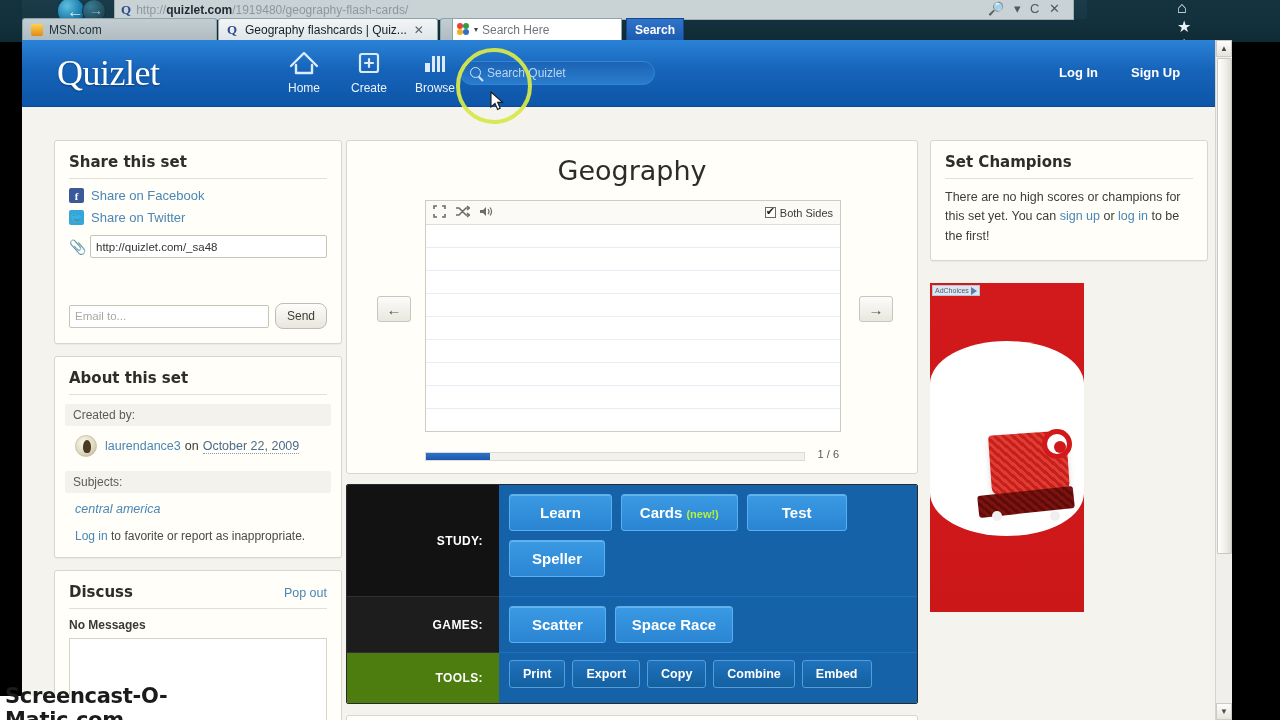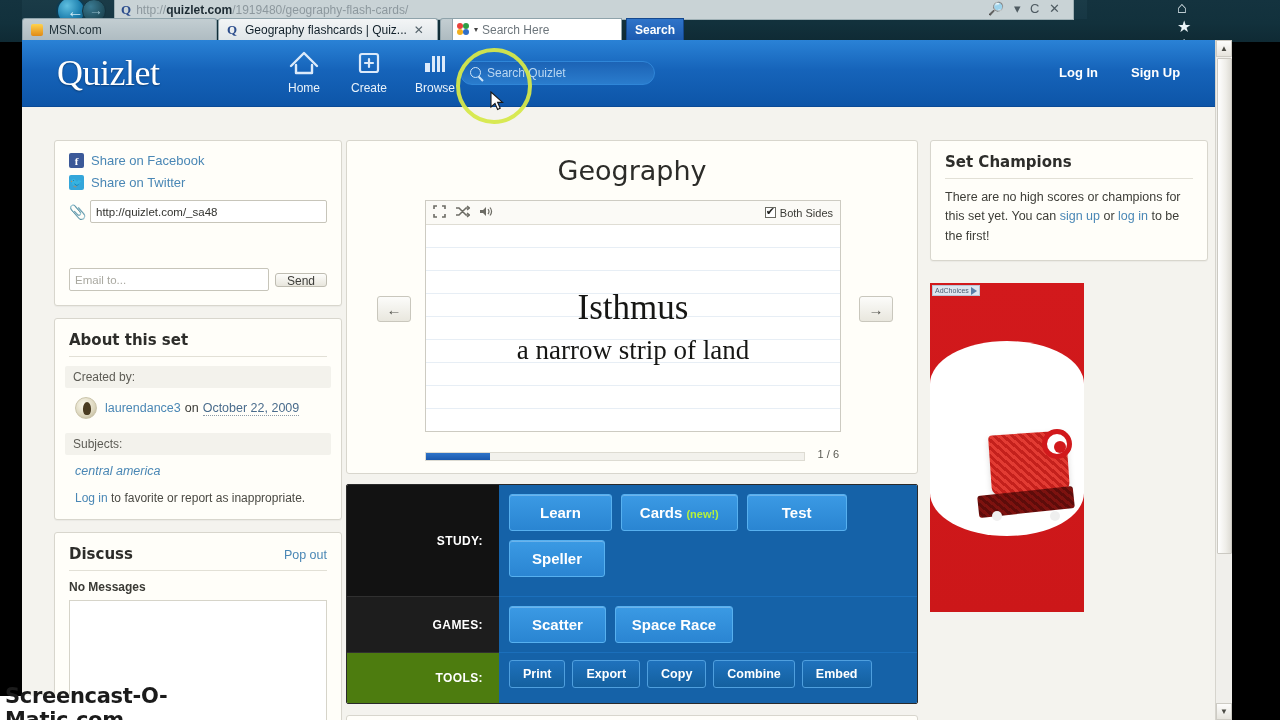--- a/index.html
+++ b/index.html
@@ -169,23 +169,23 @@
   .url-row { display:flex; align-items:center; margin:10px 0 7px; }
   .clip-ico { width:16px; margin-right:5px; color:#7b7a72; font-size:14px; }
   .txt-input {
     flex:1; height:23px; border:1px solid #c7c5ba; background:#fff;
     font-size:11.5px; color:#33332f; padding:0 5px; border-radius:2px;
     font-family:"Liberation Sans", sans-serif;
   }
   .txt-input::placeholder { color:#a9a8a0; }
   .email-row { display:flex; align-items:center; gap:6px;margin-top:45px; }
   .btn-grey {
-    height:14px; padding:0 11px; font-size:12px; color:#3d3d39;
+    height:26px; padding:0 11px; font-size:12px; color:#3d3d39;
     background: linear-gradient(180deg,#fdfdfb,#e8e6dd);
-    border:1px solid #bfbdb2; border-radius:3px; cursor:pointer;
+    border:1px solid #bfbdb2; border-radius:8px; cursor:pointer;
     font-family:"Liberation Sans", sans-serif;
   }
   .sublabel {
     background:#f3f2ec; color:#5c5b54; font-size:12px;
     padding:4px 8px; margin: 0 -4px 9px; border-radius:2px;
   }
   .creator-row { display:flex; align-items:center; font-size:12.5px; margin-bottom:14px; padding-left:6px;}
   .avatar {
     width:22px; height:22px; border-radius:50%; margin-right:8px; flex:0 0 auto;
     background: radial-gradient(circle at 40% 35%, #fdfbf0 0%, #dcd6bd 60%, #b3aa8c 100%);
@@ -438,20 +438,21 @@
         <span>Search Quizlet</span>
       </div>
 
       <div class="auth" style="left:1037px;">Log In</div>
       <div class="auth" style="left:1109px;">Sign Up</div>
     </div>
 
     <div class="col-left">
 
       <div class="card">
+        <div class="card-title">Share this set</div>
 
         <div class="share-row">
           <span class="share-ico fb">f</span>
           <span class="link">Share on Facebook</span>
         </div>
 
         <div class="share-row">
           <span class="share-ico tw">🐦</span>
           <span class="link">Share on Twitter</span>
         </div>
@@ -520,24 +521,20 @@
                       <path d="M9 4a4 4 0 010 5M11 2.5a6.5 6.5 0 010 8" stroke="#6d6c65" stroke-width="1.2" fill="none"></path>
                     </svg>
                 </span>
               </span>
               <span class="both-sides">
                 <span class="chk"></span>
                 <span>Both Sides</span>
               </span>
             </div>
             <div class="lines"></div>
-            <div class="flash-body">
-              <div class="term">Isthmus</div>
-              <div class="def">a narrow strip of land</div>
-            </div>
           </div>
 
           <div class="arrow-btn" style="left:30px;">←</div>
           <div class="arrow-btn" style="left:512px;">→</div>
         </div>
 
         <div class="progress-row">
           <div class="prog-track">
             <div class="prog-fill" id="progfill" style="width: 17%;"></div>
           </div>

